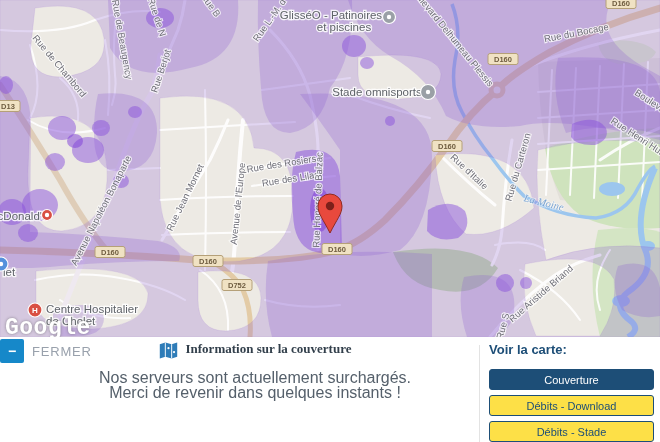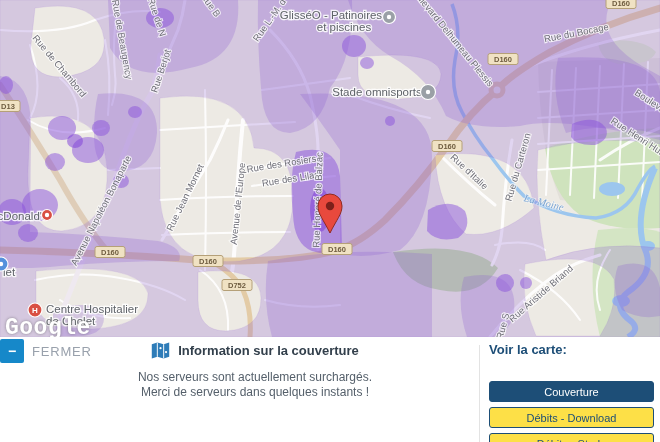--- a/index.html
+++ b/index.html
@@ -20,26 +20,26 @@
   .google-logo{position:absolute;left:5px;top:315px;color:#fff;font-size:23px;font-weight:bold;
             letter-spacing:.5px;text-shadow:0 0 3px rgba(70,70,70,.55);cursor:pointer;font-family:Liberation Mono, monospace;}
   
   .panel{position:absolute;left:0;top:337px;width:660px;height:105px;background:#fff;}
   .fermer{position:absolute;left:0;top:2px;display:flex;align-items:center;gap:8px;
           background:none;border:none;padding:0;cursor:pointer;}
   .fermer-box{display:flex;align-items:center;justify-content:center;width:24px;height:24px;
           background:#1688c9;color:#fff;font-size:14px;font-weight:bold;border-radius:2px;}
   .fermer-label{font-size:13px;letter-spacing:.8px;color:#99a1ac;}
   .info{position:absolute;left:95px;top:4px;width:320px;text-align:center;}
-  .info-head{display:flex;align-items:center;justify-content:center;gap:8px;}
+  .info-head{display:flex;justify-content:center;gap:8px;font-family:Liberation Serif, serif;}
   .info-title{font-size:13px;font-weight:bold;color:#323f4b;}
-  .info-body{margin-top:10px;font-size:12px;color:#55606b;line-height:15px;}
+  .info-body{margin-top:10px;font-size:16px;color:#55606b;line-height:15px;}
   .divider{position:absolute;left:479px;top:8px;width:1px;height:97px;background:#e3e3e3;}
   .side{position:absolute;left:489px;top:5px;width:165px;}
-  .side-heading{font-size:13px;font-weight:bold;color:#1d4e77;margin-bottom:24px;}
+  .side-heading{font-size:13px;font-weight:bold;color:#1d4e77;margin-bottom:12px;}
   .side-btn{display:block;width:165px;height:21px;line-height:19px;margin-bottom:5px;
             font-family:"Liberation Sans",sans-serif;font-size:11px;text-align:center;
             border-radius:3px;cursor:pointer;box-sizing:border-box;}
   .side-btn.active{background:#1d4e77;border:1px solid #1d4e77;color:#fff;}
   .side-btn.outline{background:#fde047;border:1px solid #1d4e77;color:#1d4e77;}
 </style>
 </head>
 <body>
 
 <div class="app">
@@ -267,21 +267,21 @@
         <svg width="19" height="19" viewBox="0 0 24 24">
           <path d="M1,4 L8,2 L16,4 L23,2 V20 L16,22 L8,20 L1,22 Z" fill="#2e7cb8"></path>
           <path d="M8,2 V20 M16,4 V22" stroke="#ffffff" stroke-width="1.2" fill="none"></path>
           <circle cx="12" cy="9" r="1.4" fill="#ffffff"></circle>
             <circle cx="19" cy="14" r="1.4" fill="#ffffff"></circle>
         </svg>
         <span class="info-title">Information sur la couverture</span>
       </div>
       <div class="info-body">
         <div>Nos serveurs sont actuellement surchargés.</div>
-        <div>Merci de serveurs dans quelques instants !</div>
+        <div>Merci de revenir dans quelques instants !</div>
       </div>
     </div>
 
     <div class="divider"></div>
 
     <div class="side">
       <div class="side-heading">Voir la carte:</div>
       <button class="side-btn active">Couverture</button>
       <button class="side-btn outline">Débits - Download</button>
       <button class="side-btn outline">Débits - Stade</button>

